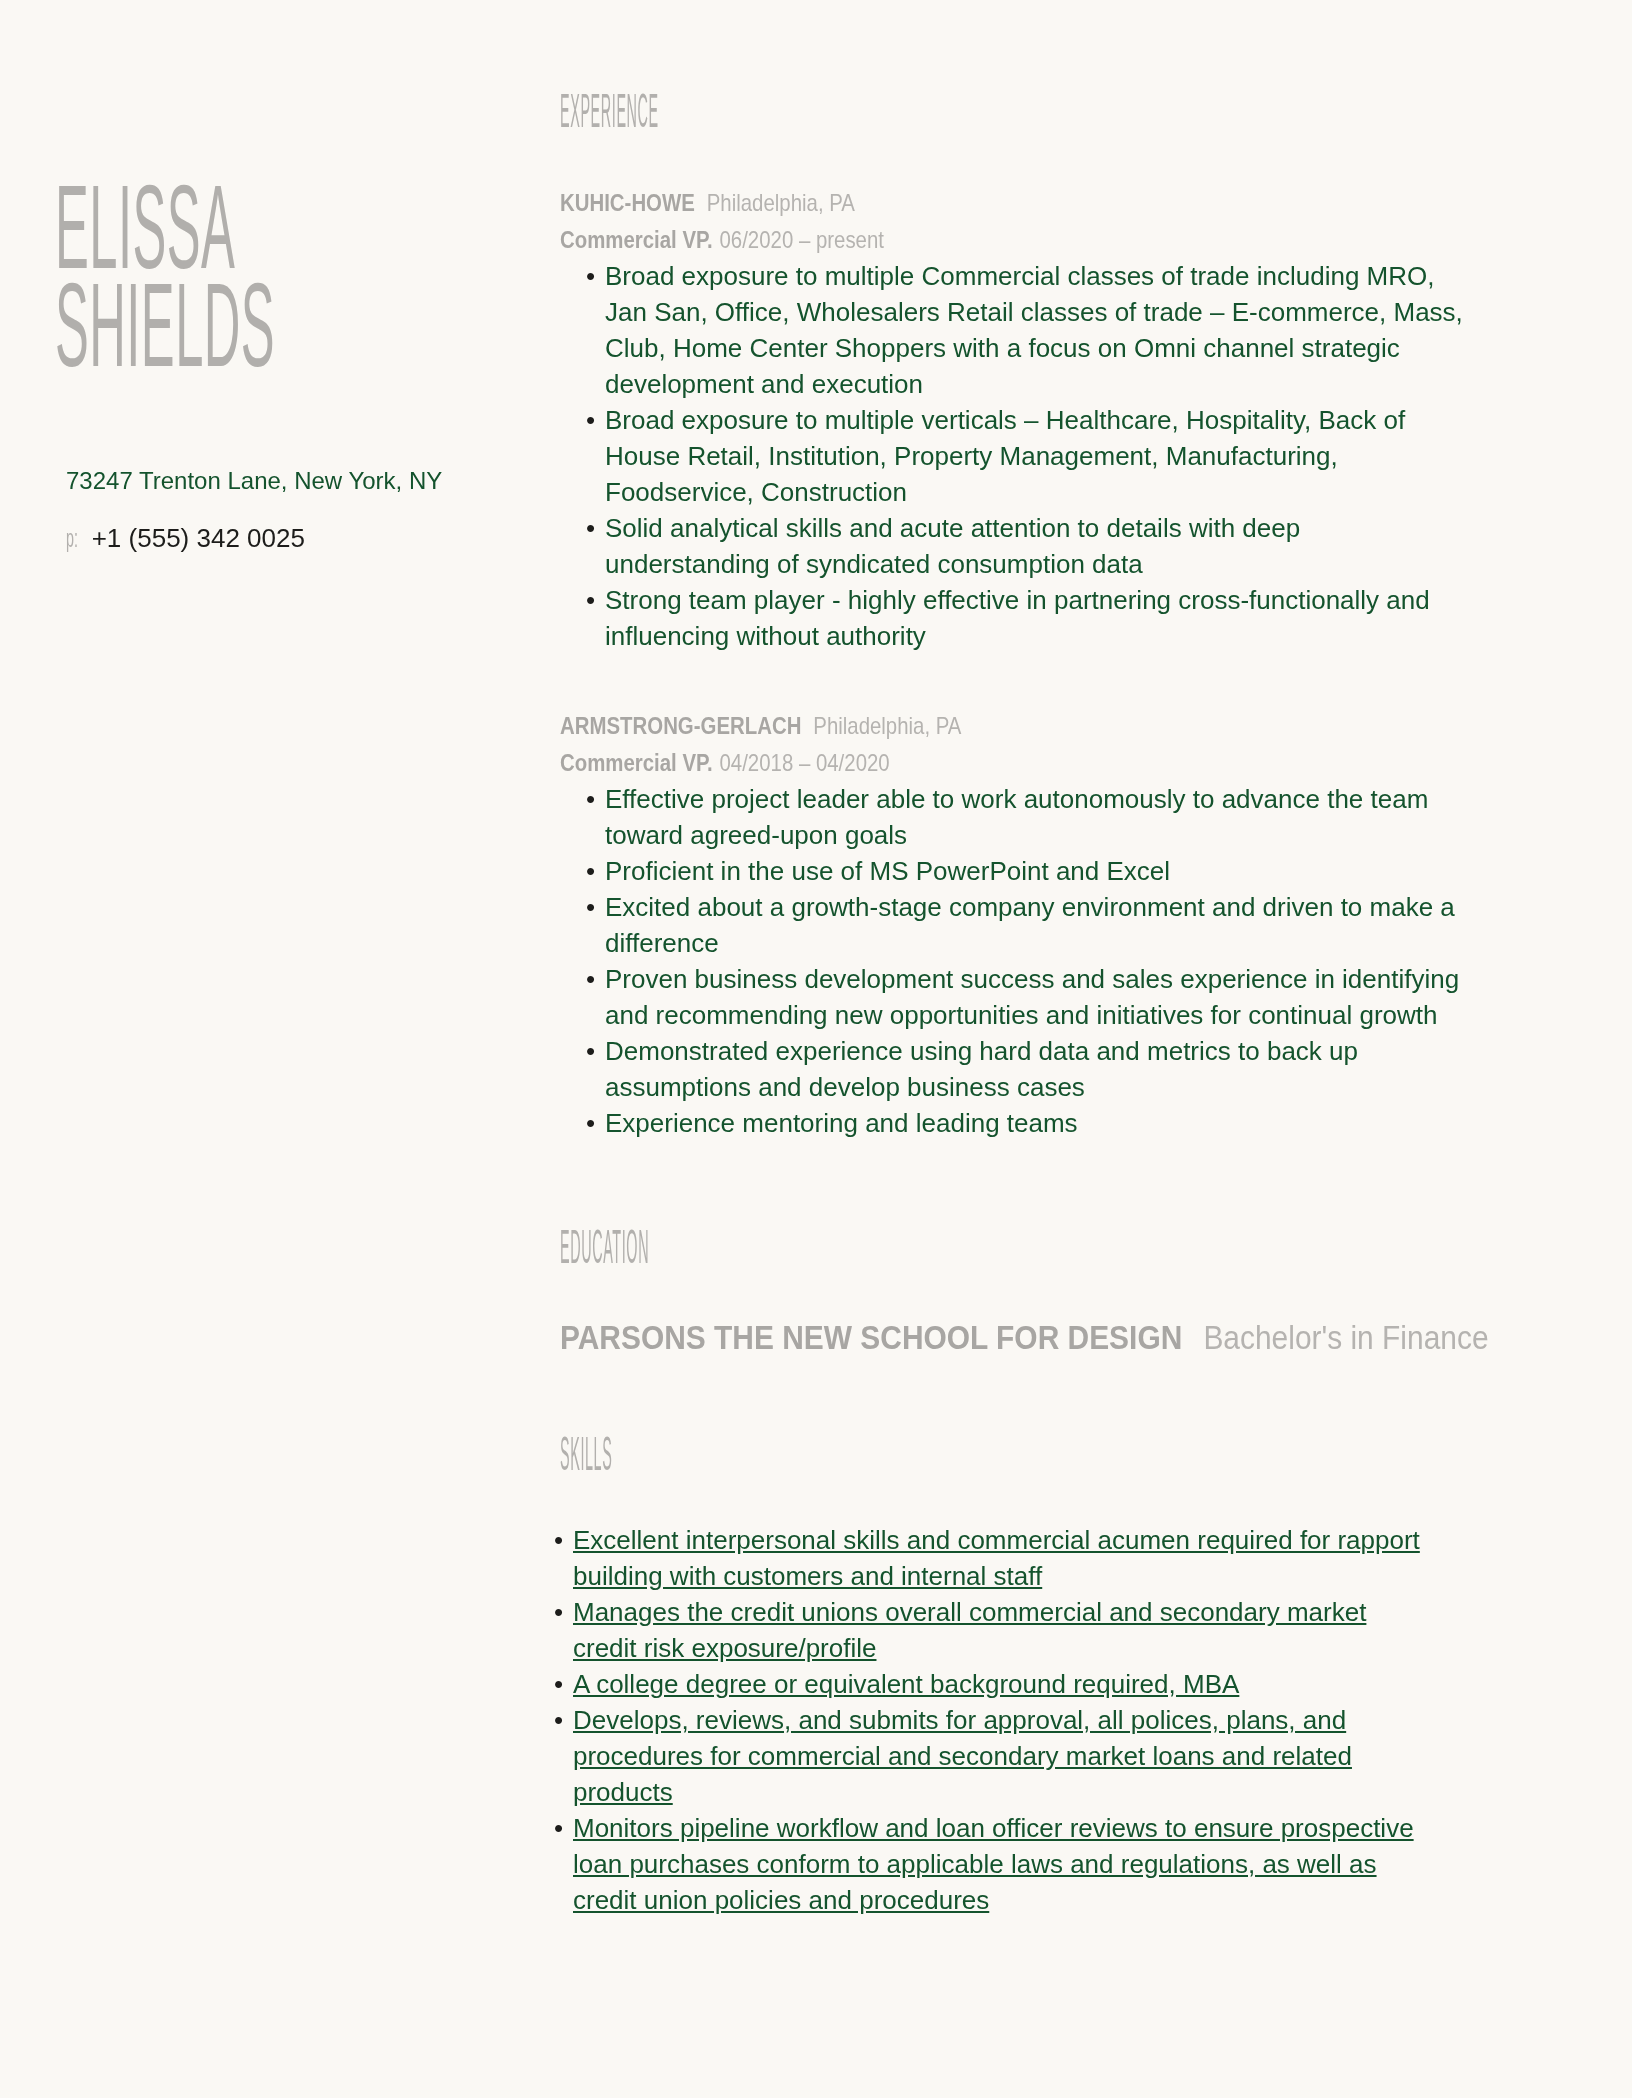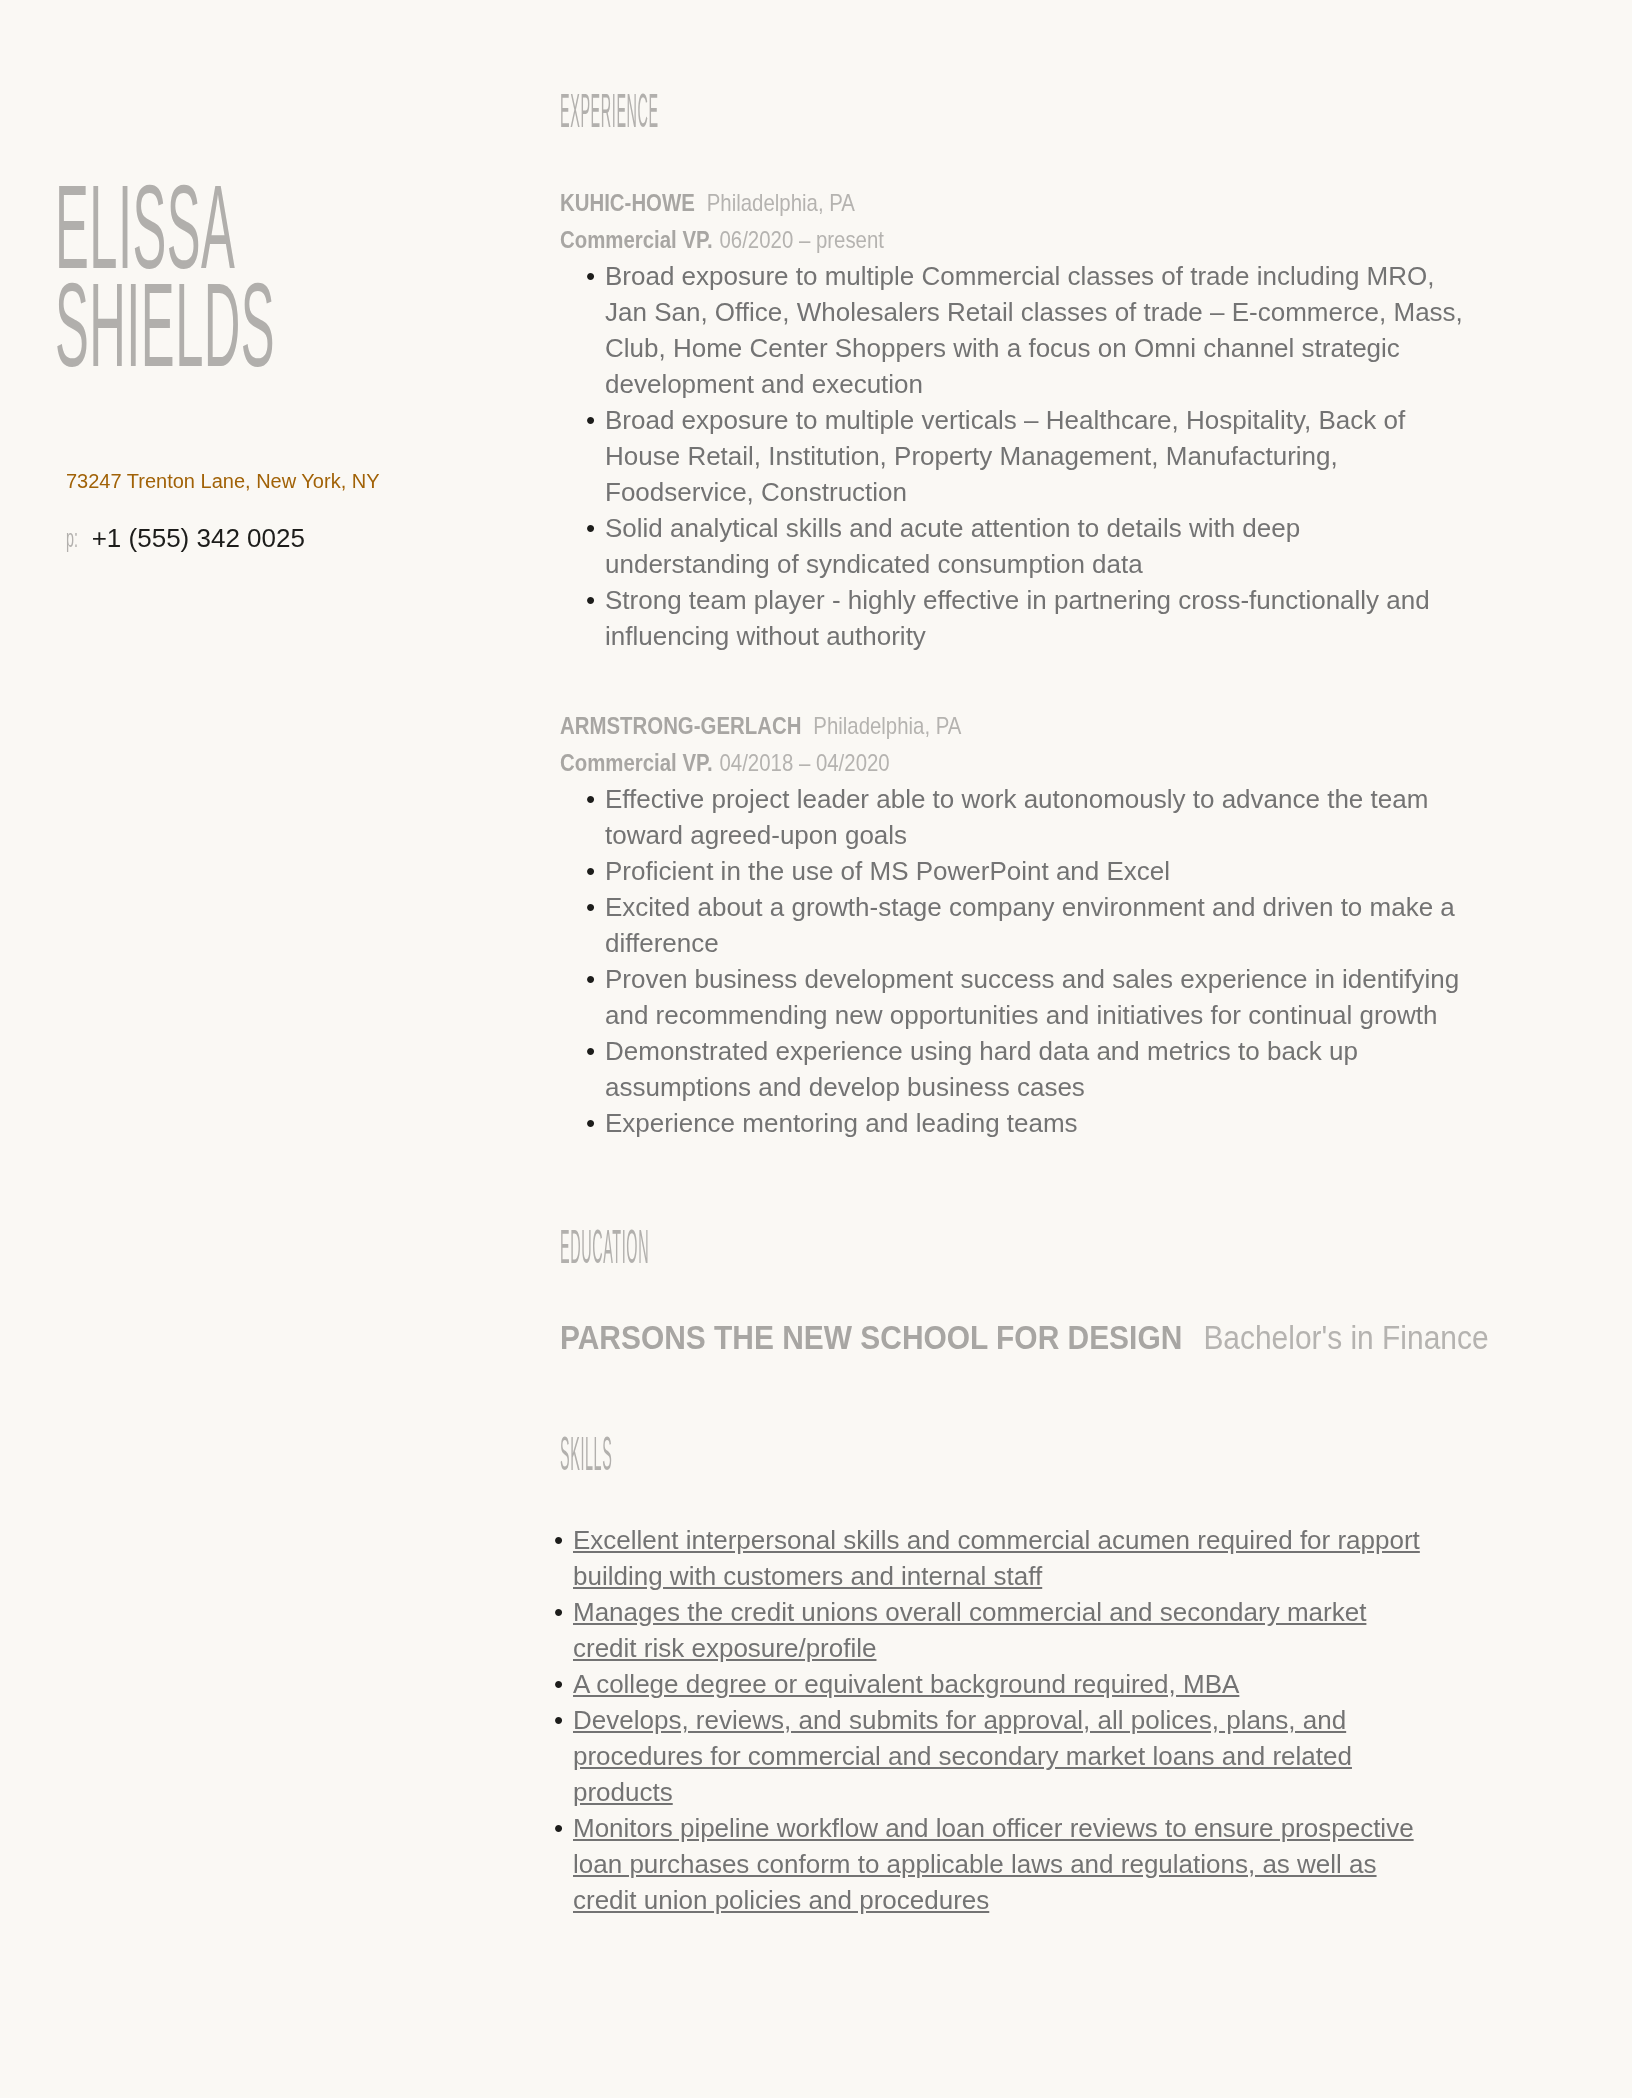--- a/index.html
+++ b/index.html
@@ -31,23 +31,23 @@
   .name .nline {
     display: block;
     transform: scaleX(0.43);
     transform-origin: 0 0;
     white-space: nowrap;
   }
   .address {
     position: absolute;
     left: 66px;
     top: 465px;
-    font-size: 20px;
+    font-size: 24px;
     line-height: 32px;
-    color: #a16207;
+    color: #14532d;
     white-space: nowrap;
   }
   .phone {
     position: absolute;
     left: 66px;
     top: 522px;
     font-size: 26px;
     line-height: 32px;
     color: #1d1d1b;
     white-space: nowrap;
@@ -106,21 +106,21 @@
     margin-left: 8px;
   }
 
   
   ul.bullets {
     list-style: none;
     margin: 0;
     padding: 0;
     font-size: 26px;
     line-height: 36px;
-    color: #737373;
+    color: #14532d;
   }
   ul.bullets li {
     position: relative;
     padding-left: 45px;
     white-space: pre-line;
   }
   ul.bullets li::before {
     content: "\2022";
     position: absolute;
     left: 26px;

